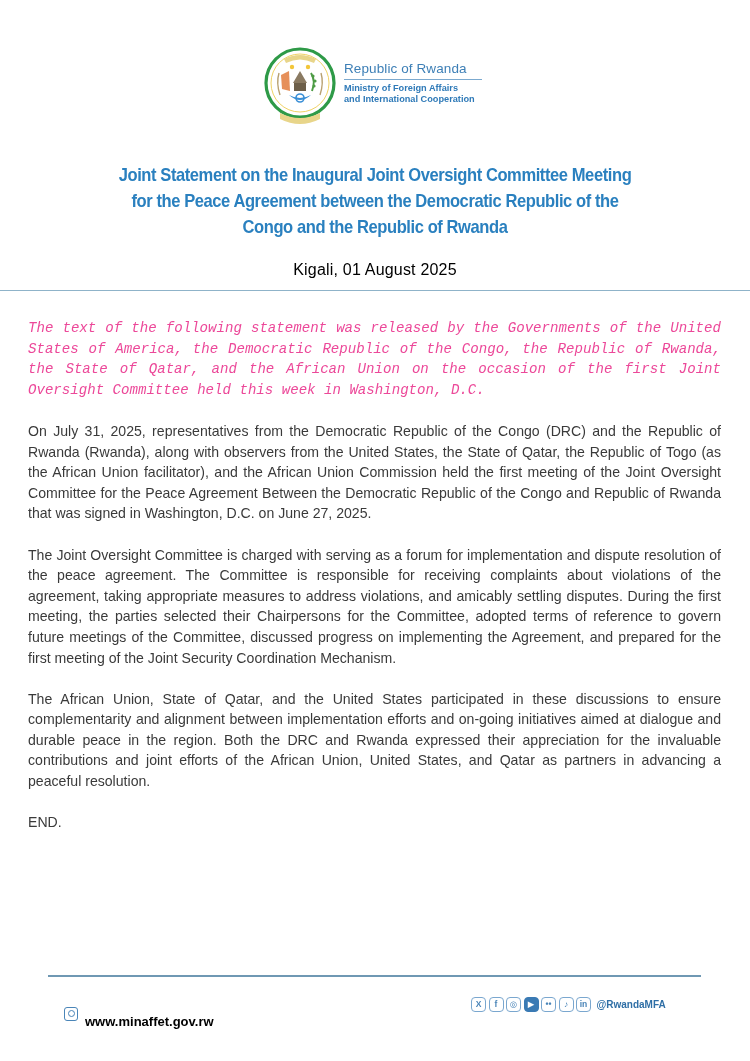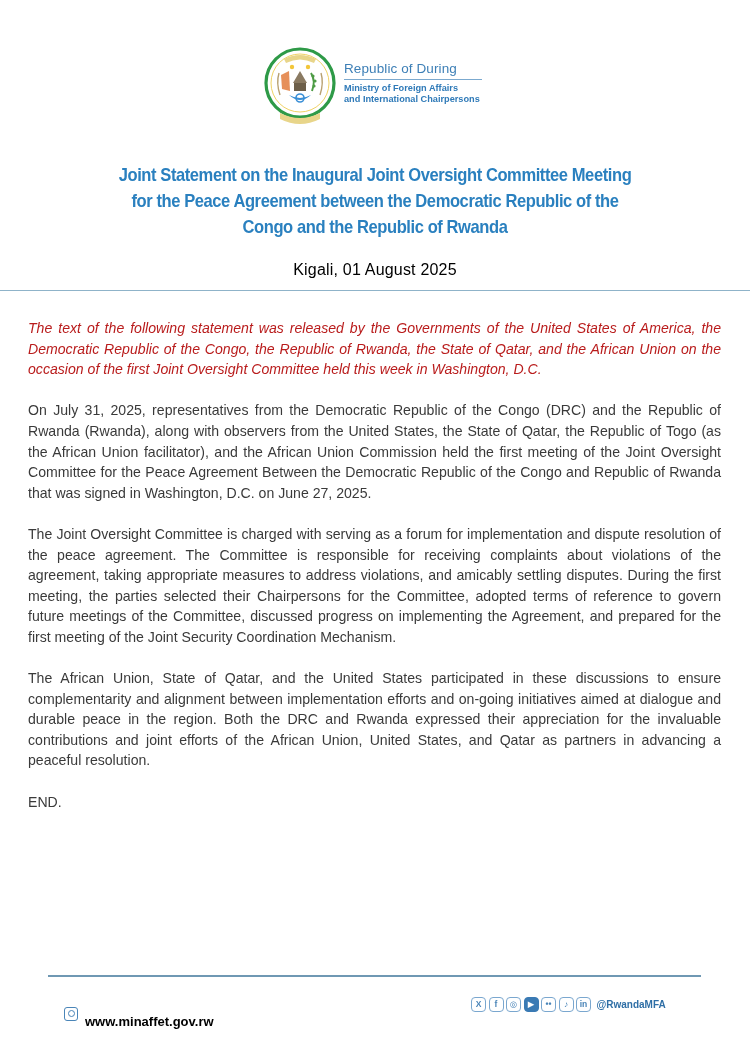--- a/index.html
+++ b/index.html
@@ -12,21 +12,21 @@
   .header-text { margin-left: 6px; margin-top: -6px; }
   .republic { font-size: 13.5px; color: #3d7fb6; letter-spacing: 0.1px; padding-bottom: 3px; border-bottom: 1px solid #7ba9cf; width: 138px; }
   .ministry { font-size: 9.2px; font-weight: bold; color: #2f7ab8; line-height: 11.5px; margin-top: 3px; }
 
   .title { position: absolute; left: 20px; width: 710px; top: 162px; text-align: center; font-family: "Liberation Sans", sans-serif; font-weight: bold; font-size: 17.8px; line-height: 26px; color: #2a80bf; letter-spacing: -0.45px; transform: scaleX(0.93); transform-origin: center; }
   .date { position: absolute; left: 0; width: 750px; top: 261px; text-align: center; font-size: 16px; color: #000000; letter-spacing: 0.2px; }
   .top-rule { position: absolute; left: 0; width: 750px; top: 290px; height: 1px; background: #8fb3c9; }
 
   .body { position: absolute; left: 28px; width: 693px; top: 318px; font-size: 14.1px; line-height: 20.6px; color: #3a3a3a; }
   .body p { text-align: justify; margin-bottom: 20.6px; }
-  .body p.intro { font-style: italic; color: #b91c1c; }
+  .body p.intro { font-style: italic; color: #ec4899; font-family: Liberation Mono, monospace; }
   .body p.end { text-align: left; }
 
   .bottom-rule { position: absolute; left: 48px; width: 653px; top: 975px; height: 1.5px; background: #6f98b3; }
 
   .footer-left { position: absolute; left: 64px; top: 998px; display: flex; align-items: center; }
   .globe-box { width: 14px; height: 14px; border: 1.5px solid #4a85b8; border-radius: 3px; display: flex; align-items: center; justify-content: center; margin-right: 7px; }
   .globe-box span { width: 7px; height: 7px; border: 1.2px solid #4a85b8; border-radius: 50%; display: block; position: relative; }
   .site { font-size: 13px; font-weight: bold; color: #000000; margin-top: 16px; }
 
   .footer-right { position: absolute; left: 471px; top: 997px; display: flex; align-items: center; }
@@ -53,23 +53,23 @@
       <circle cx="53" cy="38" r="1.6" fill="#4d9b45"></circle>
       <circle cx="52" cy="43" r="1.6" fill="#4d9b45"></circle>
       <path d="M17 30 Q14 40 18 52" stroke="#b8a070" stroke-width="1.4" fill="none"></path>
       <path d="M59 30 Q62 40 58 52" stroke="#b8a070" stroke-width="1.4" fill="none"></path>
       <path d="M27 52 Q38 62 49 52 Q38 58 27 52 Z" fill="#3a8fd6"></path>
       <circle cx="38" cy="55" r="4" fill="none" stroke="#3a8fd6" stroke-width="1.6"></circle>
       <path d="M18 70 Q38 80 58 70 L58 76 Q38 86 18 76 Z" fill="#e8d58a"></path>
     </svg>
   </div>
   <div class="header-text">
-    <div class="republic">Republic of During</div>
+    <div class="republic">Republic of Rwanda</div>
     <div class="ministry">Ministry of Foreign Affairs</div>
-    <div class="ministry" style="margin-top:0">and International Chairpersons</div>
+    <div class="ministry" style="margin-top:0">and International Cooperation</div>
   </div>
 </div>
 
 <h1 class="title">
   <div>Joint Statement on the Inaugural Joint Oversight Committee Meeting</div>
   <div>for the Peace Agreement between the Democratic Republic of the</div>
   <div>Congo and the Republic of Rwanda</div>
 </h1>
 
 <div class="date">Kigali, 01 August 2025</div>

